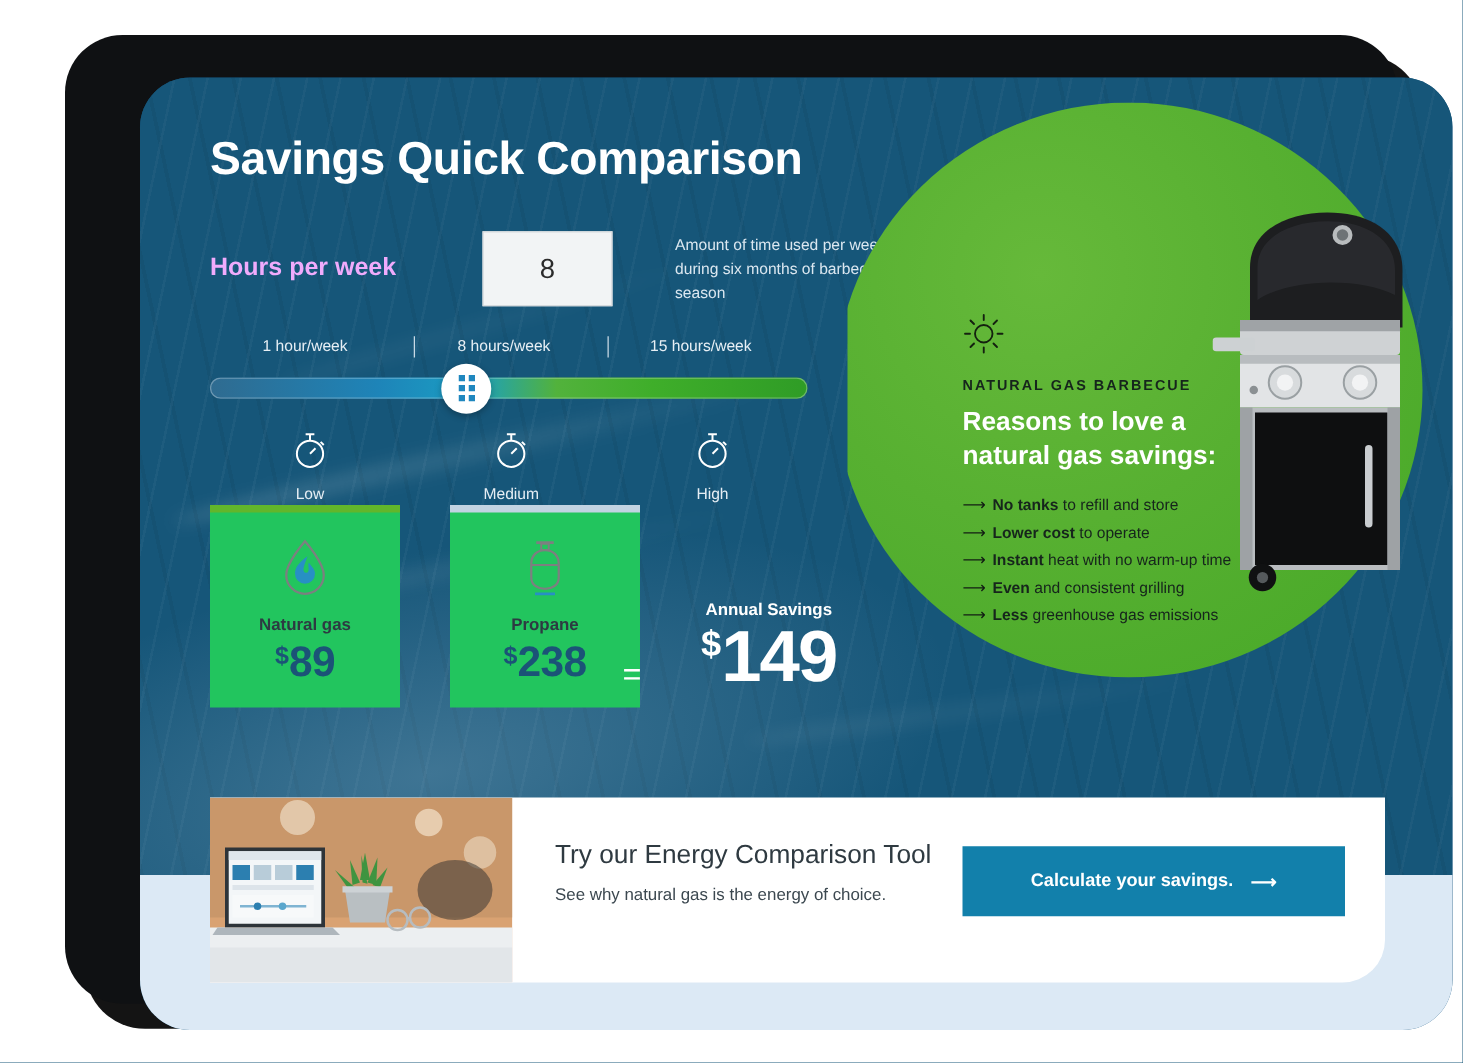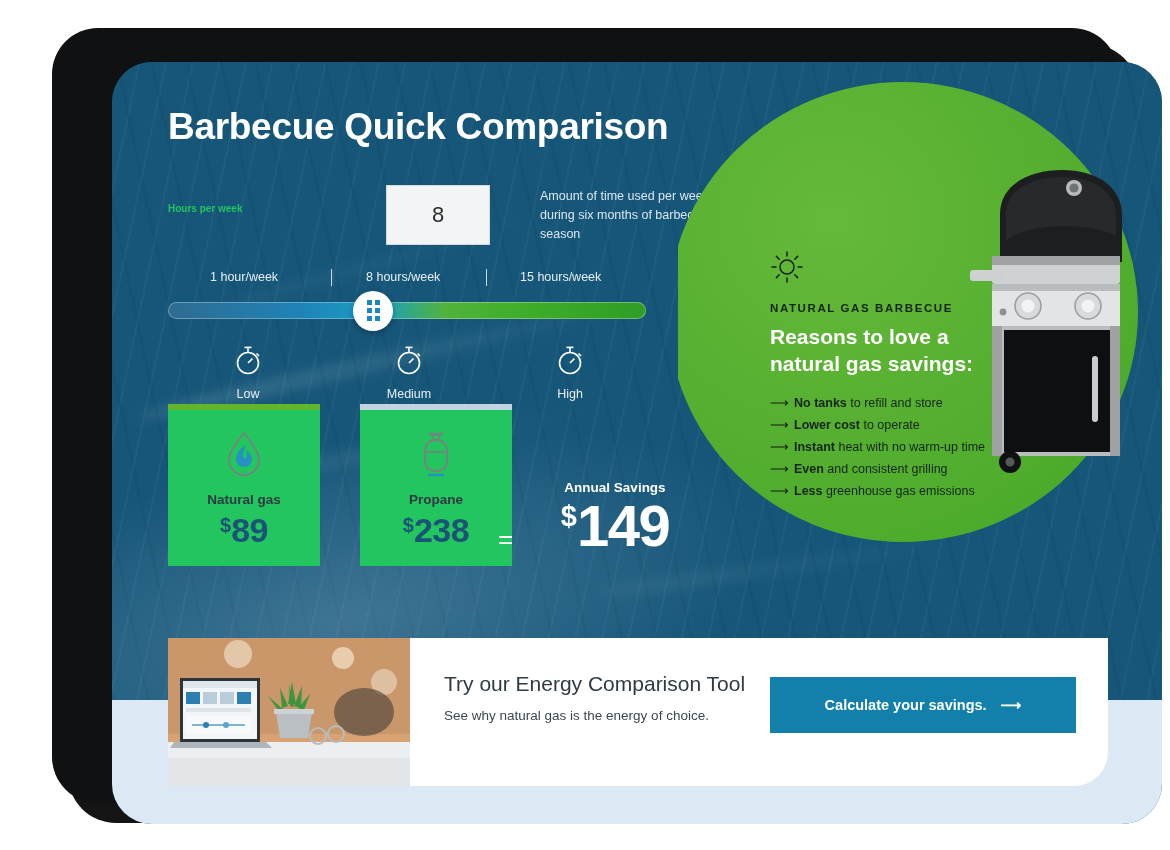--- a/index.html
+++ b/index.html
@@ -69,21 +69,21 @@
   #page-title {
     position: absolute; left: 56px; top: 44px;
     color: #ffffff;
     font-size: 37px; font-weight: 700; letter-spacing: -0.3px;
   }
 
   
   #hours-row { position: absolute; left: 56px; top: 123px; width: 540px; height: 64px; }
   #hours-label {
     position: absolute; left: 0; top: 18px;
-    color: #22c55e; font-size: 10px; font-weight: 700;
+    color: #f0abfc; font-size: 20px; font-weight: 700;
   }
   #hours-input {
     position: absolute; left: 218px; top: 0;
     width: 104px; height: 60px;
     background: #f2f4f5; border: 1px solid #d6dadd;
     color: #2b2b2b; font-size: 22px;
     display: flex; align-items: center; justify-content: center;
   }
   #hours-help {
     position: absolute; left: 372px; top: 2px; width: 170px;
@@ -216,21 +216,21 @@
 <div id="device-frame">
   <div id="screen">
 
     <div id="hero-bg">
       <span class="bg-streak s1"></span>
       <span class="bg-streak s2"></span>
       <span class="bg-streak s3"></span>
       <span class="bg-streak s4"></span>
     </div>
 
-    <h1 id="page-title">Barbecue Quick Comparison</h1>
+    <h1 id="page-title">Savings Quick Comparison</h1>
 
     <div id="hours-row">
       <span id="hours-label">Hours per week</span>
       <div id="hours-input">8</div>
       <p id="hours-help">Amount of time used per week during six months of barbecue season</p>
     </div>
 
     <div id="slider-block">
       <div id="slider-ticks">
         <span class="tk tk0">1 hour/week</span>

